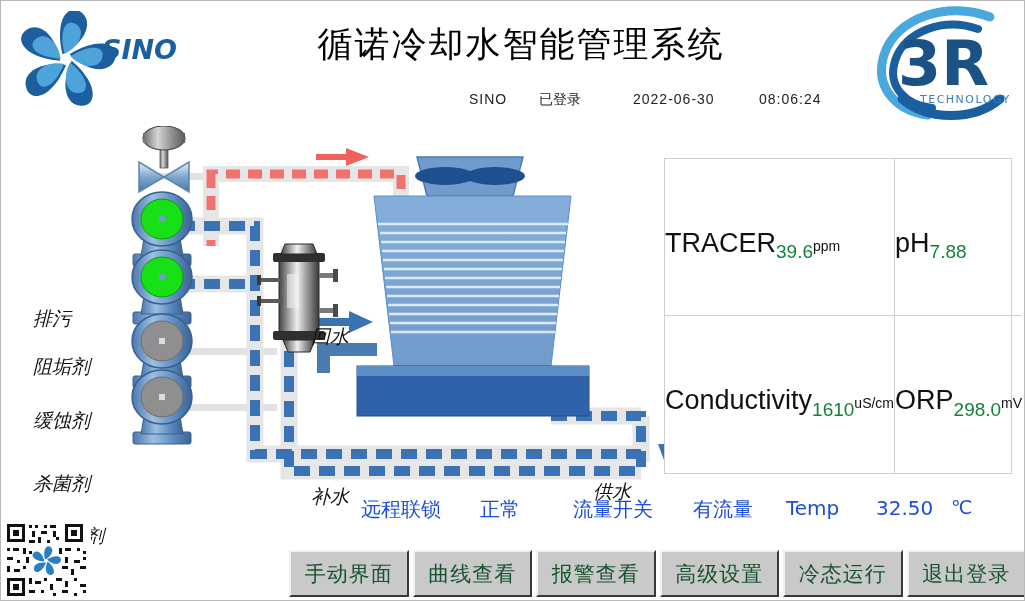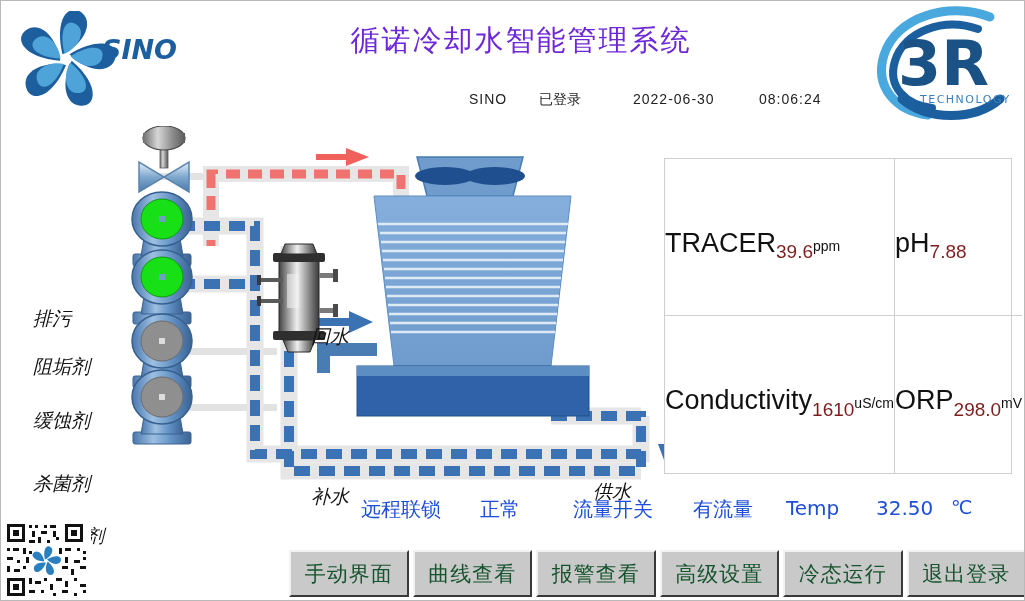--- a/index.html
+++ b/index.html
@@ -19,21 +19,21 @@
 
   
   #header{position:absolute;left:0;top:0;width:1025px;height:125px;}
 
   #sino-logo{position:absolute;left:8px;top:10px;width:175px;height:95px;}
   #sino-logo svg{display:block;}
 
   #title{
     position:absolute;left:280px;top:20px;width:480px;
     text-align:center;
-    font-size:29px;font-weight:400;color:#6d28d9;
+    font-size:35px;font-weight:400;color:#000000;
     letter-spacing:2px;
     font-family:"DejaVu Sans","Liberation Sans",sans-serif;
     white-space:nowrap;
   }
   #meta-row{
     position:absolute;left:440px;top:90px;width:470px;height:22px;
     font-size:14px;color:#222;
   }
   #meta-row span{position:absolute;top:0;white-space:nowrap;}
   #meta-user{left:28px;letter-spacing:1px;}
@@ -72,21 +72,21 @@
   .data-cell{
     border-right:1px solid #cfcfcf;border-bottom:1px solid #cfcfcf;
     display:flex;flex-direction:row;align-items:center;
     justify-content:flex-start;
     padding-top:13px;
     box-sizing:border-box;
   }
   .data-cell:nth-child(2),.data-cell:nth-child(4){border-right:none;}
   .data-cell:nth-child(3),.data-cell:nth-child(4){border-bottom:none;}
   .dc-name{font-size:27px;color:#111;line-height:1.1;}
-  .dc-value{font-size:19px;color:#7f1d1d;margin-top:17px;}
+  .dc-value{font-size:19px;color:#15803d;margin-top:17px;}
   .dc-unit{font-size:14px;color:#111;margin-top:4px;}
 
   
   #status-bar{
     position:absolute;left:340px;top:495px;width:685px;height:34px;
     font-size:20px;color:#1d4ed8;
     font-family:"DejaVu Sans","Liberation Sans",sans-serif;
   }
   #status-bar span{position:absolute;top:0;white-space:nowrap;}
   #st-lock-label {left:20px;}

